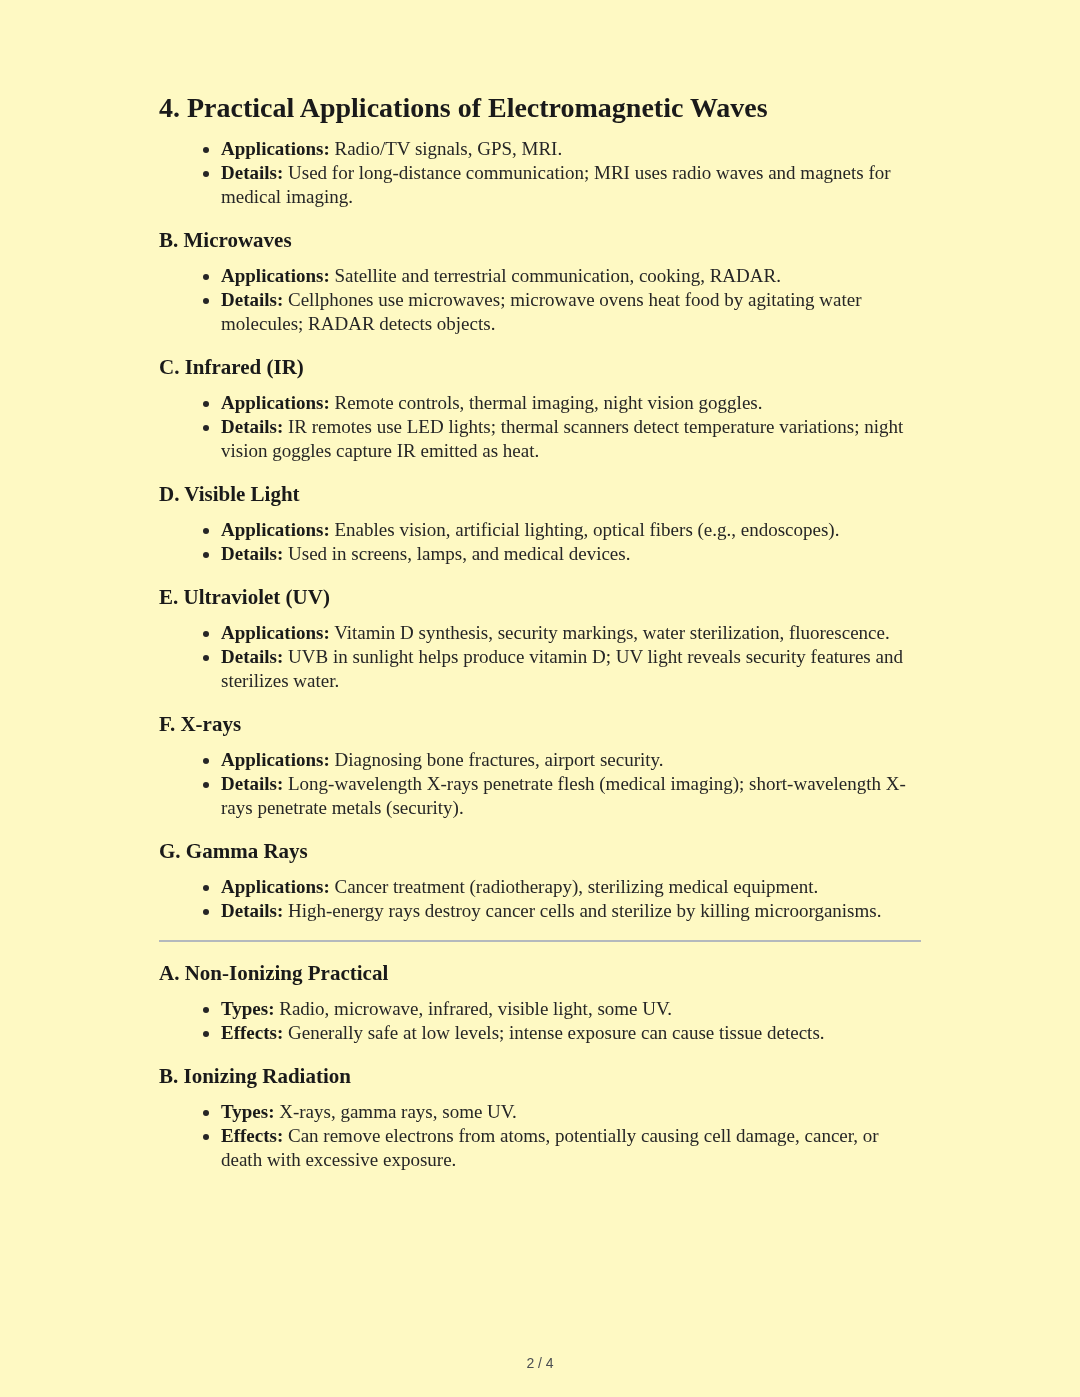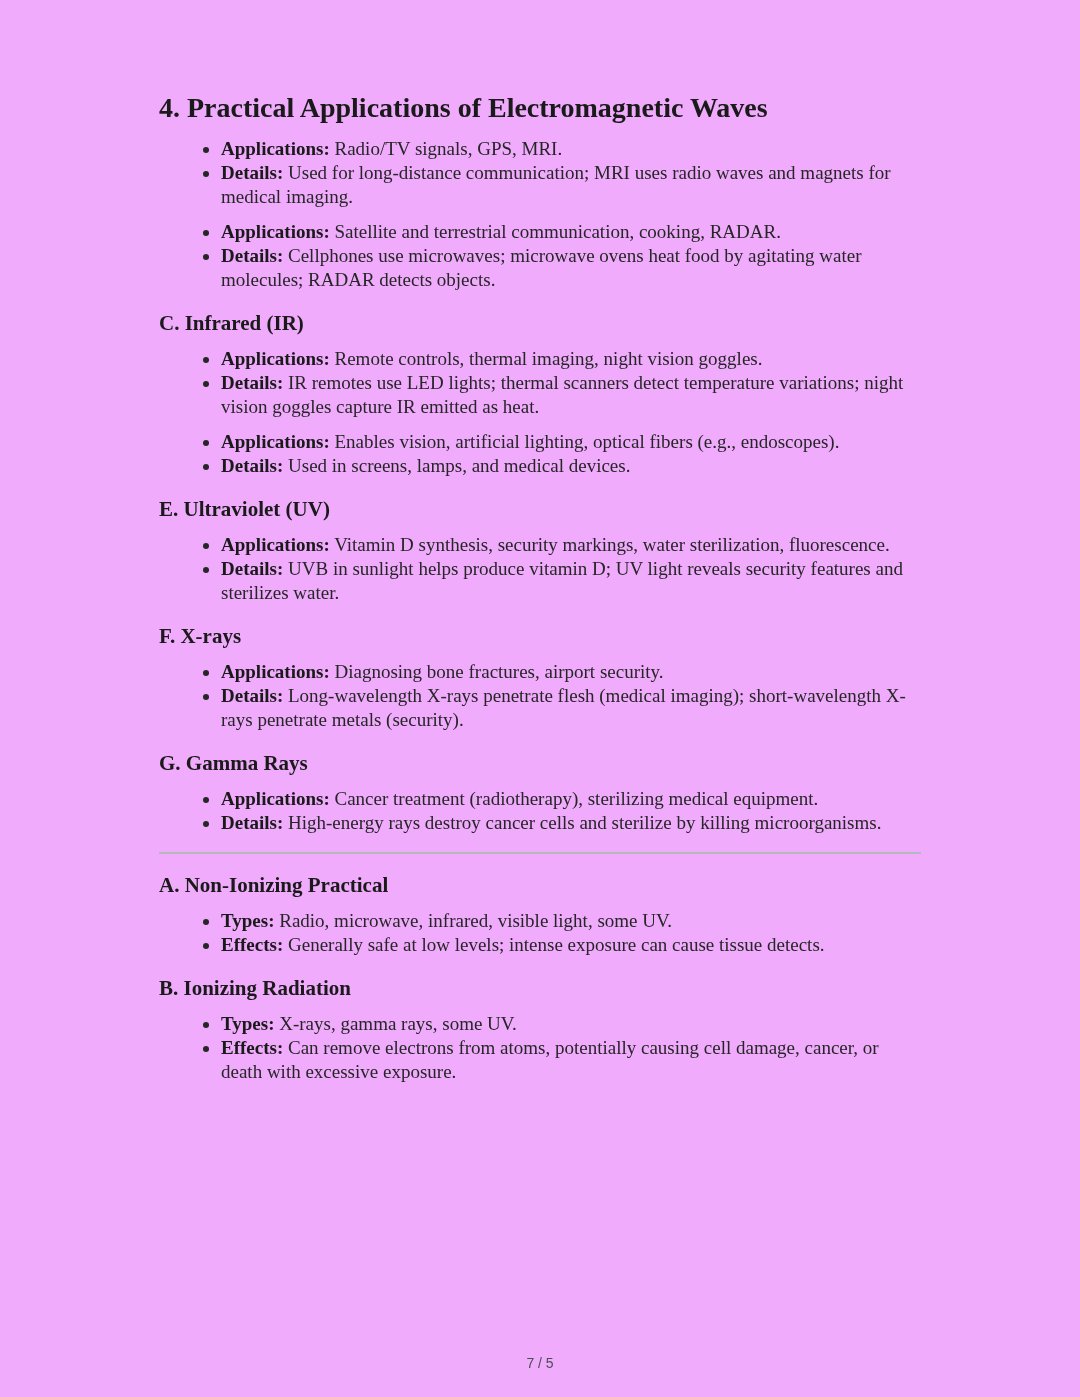--- a/index.html
+++ b/index.html
@@ -4,21 +4,21 @@
 <style>
   html, body {
     margin: 0;
     padding: 0;
     background: #ffffff;
   }
   .page {
     position: relative;
     width: 1080px;
     height: 1397px;
-    background: #f0abfc;
+    background: #fef9c3;
     overflow: hidden;
     font-family: "Liberation Serif", "DejaVu Serif", serif;
     color: #212121;
   }
   .content {
     position: absolute;
     left: 159px;
     top: 90px;
     width: 762px;
   }
@@ -75,29 +75,31 @@
 </head>
 <body>
 
 <main class="page">
   <div class="content" id="content">
       <h2 class="section-title">4. Practical Applications of Electromagnetic Waves</h2>
       <ul class="bullet-list">
         <li class="bullet-item"><span class="b-label">Applications:</span> <span class="b-text">Radio/TV signals, GPS, MRI.</span></li>
         <li class="bullet-item"><span class="b-label">Details:</span> <span class="b-text">Used for long-distance communication; MRI uses radio waves and magnets for medical imaging.</span></li>
       </ul>
+      <h3 class="subsection-heading">B. Microwaves</h3>
       <ul class="bullet-list">
         <li class="bullet-item"><span class="b-label">Applications:</span> <span class="b-text">Satellite and terrestrial communication, cooking, RADAR.</span></li>
         <li class="bullet-item"><span class="b-label">Details:</span> <span class="b-text">Cellphones use microwaves; microwave ovens heat food by agitating water molecules; RADAR detects objects.</span></li>
       </ul>
       <h3 class="subsection-heading">C. Infrared (IR)</h3>
       <ul class="bullet-list">
         <li class="bullet-item"><span class="b-label">Applications:</span> <span class="b-text">Remote controls, thermal imaging, night vision goggles.</span></li>
         <li class="bullet-item"><span class="b-label">Details:</span> <span class="b-text">IR remotes use LED lights; thermal scanners detect temperature variations; night vision goggles capture IR emitted as heat.</span></li>
       </ul>
+      <h3 class="subsection-heading">D. Visible Light</h3>
       <ul class="bullet-list">
         <li class="bullet-item"><span class="b-label">Applications:</span> <span class="b-text">Enables vision, artificial lighting, optical fibers (e.g., endoscopes).</span></li>
         <li class="bullet-item"><span class="b-label">Details:</span> <span class="b-text">Used in screens, lamps, and medical devices.</span></li>
       </ul>
       <h3 class="subsection-heading">E. Ultraviolet (UV)</h3>
       <ul class="bullet-list">
         <li class="bullet-item"><span class="b-label">Applications:</span> <span class="b-text">Vitamin D synthesis, security markings, water sterilization, fluorescence.</span></li>
         <li class="bullet-item"><span class="b-label">Details:</span> <span class="b-text">UVB in sunlight helps produce vitamin D; UV light reveals security features and sterilizes water.</span></li>
       </ul>
       <h3 class="subsection-heading">F. X-rays</h3>
@@ -115,14 +117,14 @@
       <ul class="bullet-list">
         <li class="bullet-item"><span class="b-label">Types:</span> <span class="b-text">Radio, microwave, infrared, visible light, some UV.</span></li>
         <li class="bullet-item"><span class="b-label">Effects:</span> <span class="b-text">Generally safe at low levels; intense exposure can cause tissue detects.</span></li>
       </ul>
       <h3 class="subsection-heading">B. Ionizing Radiation</h3>
       <ul class="bullet-list">
         <li class="bullet-item"><span class="b-label">Types:</span> <span class="b-text">X-rays, gamma rays, some UV.</span></li>
         <li class="bullet-item"><span class="b-label">Effects:</span> <span class="b-text">Can remove electrons from atoms, potentially causing cell damage, cancer, or death with excessive exposure.</span></li>
       </ul>
     </div>
-  <footer class="page-number">7 / 5</footer>
+  <footer class="page-number">2 / 4</footer>
 </main>
 
 </body></html>

